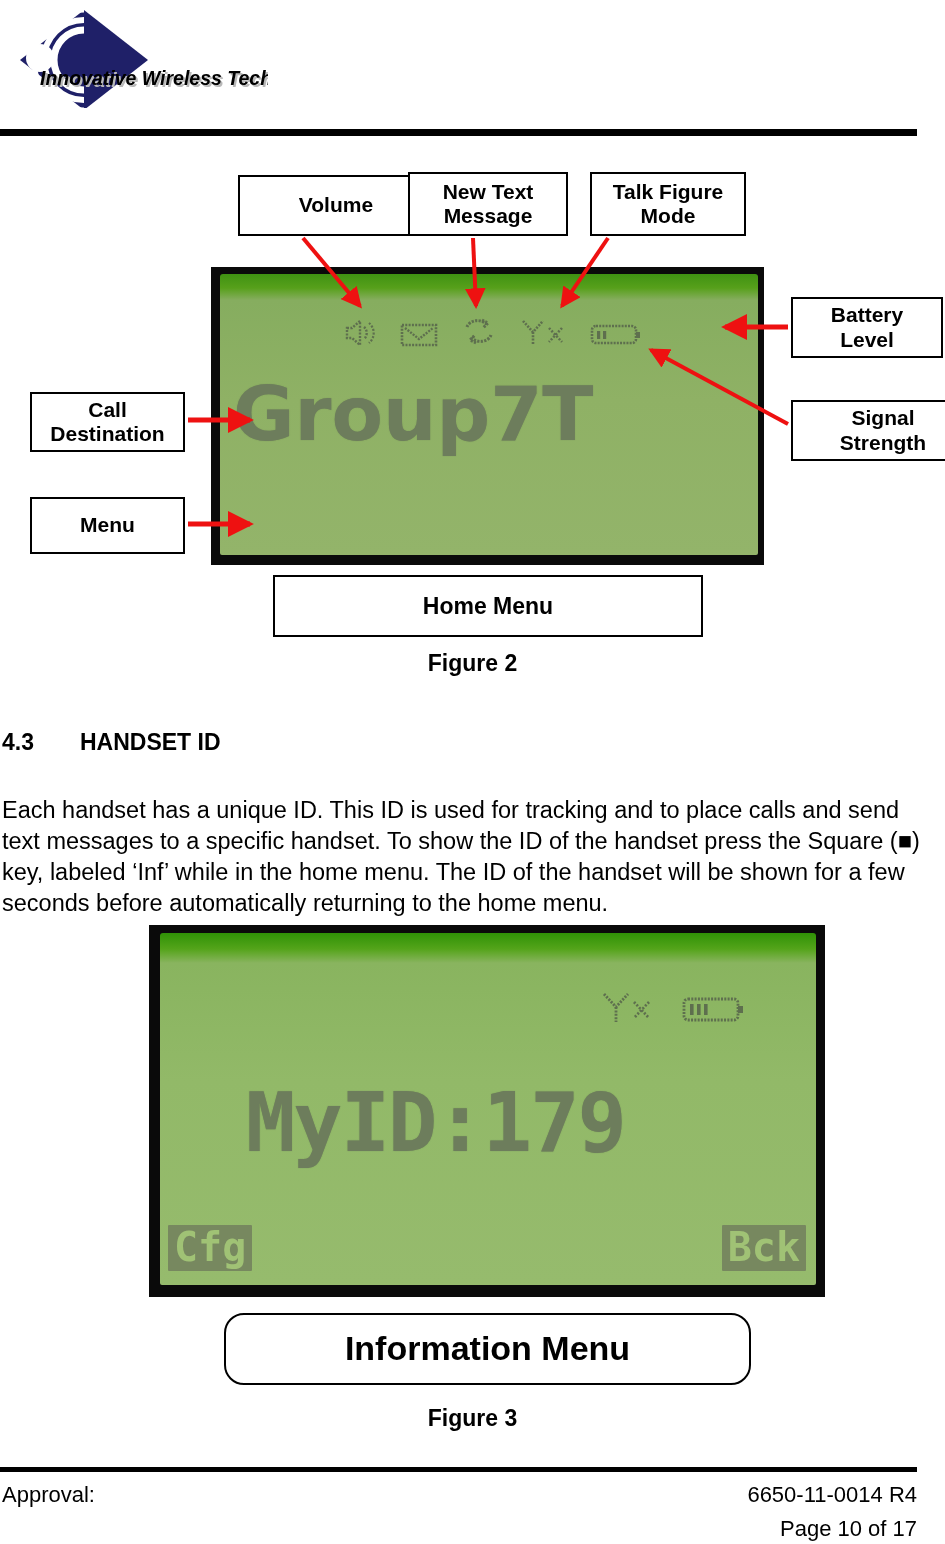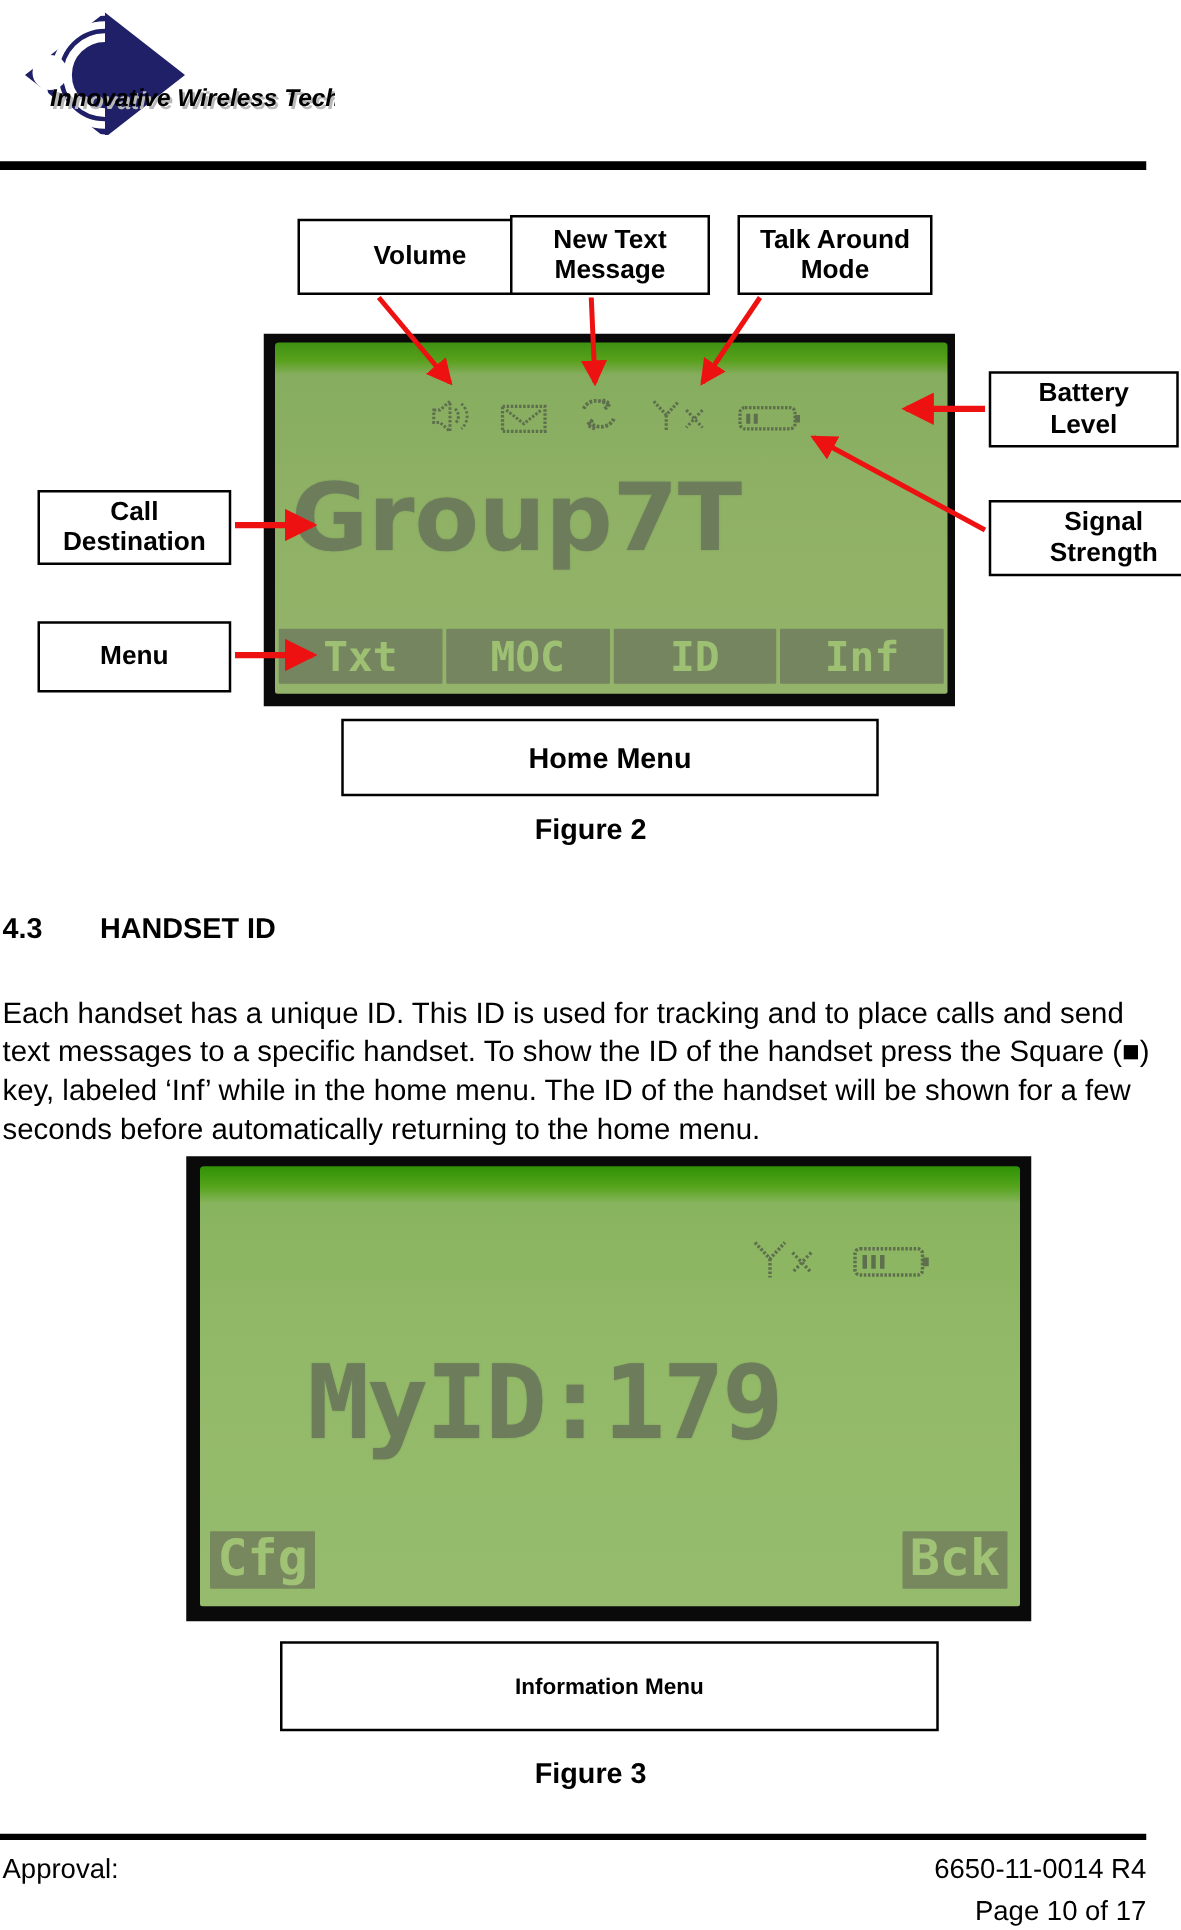--- a/index.html
+++ b/index.html
@@ -54,21 +54,21 @@
   .callout span { display: block; }
 
   #callout-volume      { left: 238px; top: 175px;  width: 196px; height: 61px; align-items: center; }
   #callout-newtext     { left: 408px; top: 172px;  width: 160px; height: 64px; }
   #callout-talkaround  { left: 590px; top: 172px;  width: 156px; height: 64px; }
   #callout-battery     { left: 791px; top: 297px;  width: 152px; height: 61px; }
   #callout-signal      { left: 791px; top: 400px;  width: 184px; height: 61px; justify-content: center; }
   #callout-calldest    { left: 30px;  top: 392px;  width: 155px; height: 60px; }
   #callout-menu        { left: 30px;  top: 497px;  width: 155px; height: 57px; }
   #callout-homemenu    { left: 273px; top: 575px;  width: 430px; height: 62px; font-size: 23px; }
-  #callout-infomenu    { left: 224px; top: 1313px; width: 527px; height: 72px; font-size: 18px; }
+  #callout-infomenu    { left: 224px; top: 1313px; width: 527px; height: 72px; font-size: 34px; border-radius: 20px; }
 
   .fig-caption {
     position: absolute;
     width: 945px;
     left: 0;
     text-align: center;
     font-weight: bold;
     font-size: 23px;
   }
   #figure2-caption { top: 650px; }
@@ -246,21 +246,21 @@
 
 <div class="callout" id="callout-newtext">
   <div>
     <span>New Text</span>
     <span>Message</span>
   </div>
 </div>
 
 <div class="callout" id="callout-talkaround">
   <div>
-    <span>Talk Around</span>
+    <span>Talk Figure</span>
     <span>Mode</span>
   </div>
 </div>
 
 <div class="callout" id="callout-battery">
   <div>
     <span>Battery</span>
     <span>Level</span>
   </div>
 </div>
@@ -330,26 +330,20 @@
             <rect x="2" y="4" width="44" height="17" rx="4" fill="none" stroke="#5e6f4e" stroke-width="2.6" stroke-dasharray="2,1.2"></rect>
             <rect x="46" y="10" width="4" height="6" fill="#5e6f4e"></rect>
             <rect x="7" y="9" width="3.2" height="8" fill="#5e6f4e"></rect>
             <rect x="13" y="9" width="3.2" height="8" fill="#5e6f4e"></rect>
           </svg>
         </span>
       </div>
 
       <div class="lcd-maintext" id="home-maintext">Group7T</div>
 
-      <div class="softkey-bar">
-        <div class="softkey">Txt</div>
-        <div class="softkey">MOC</div>
-        <div class="softkey">ID</div>
-        <div class="softkey">Inf</div>
-      </div>
 
     </div>
   </div>
 </div>
 
 <div class="fig-caption" id="figure2-caption">Figure 2</div>
 
 <div id="section-heading">
   <span class="num">4.3</span><span>HANDSET ID</span>
 </div>

